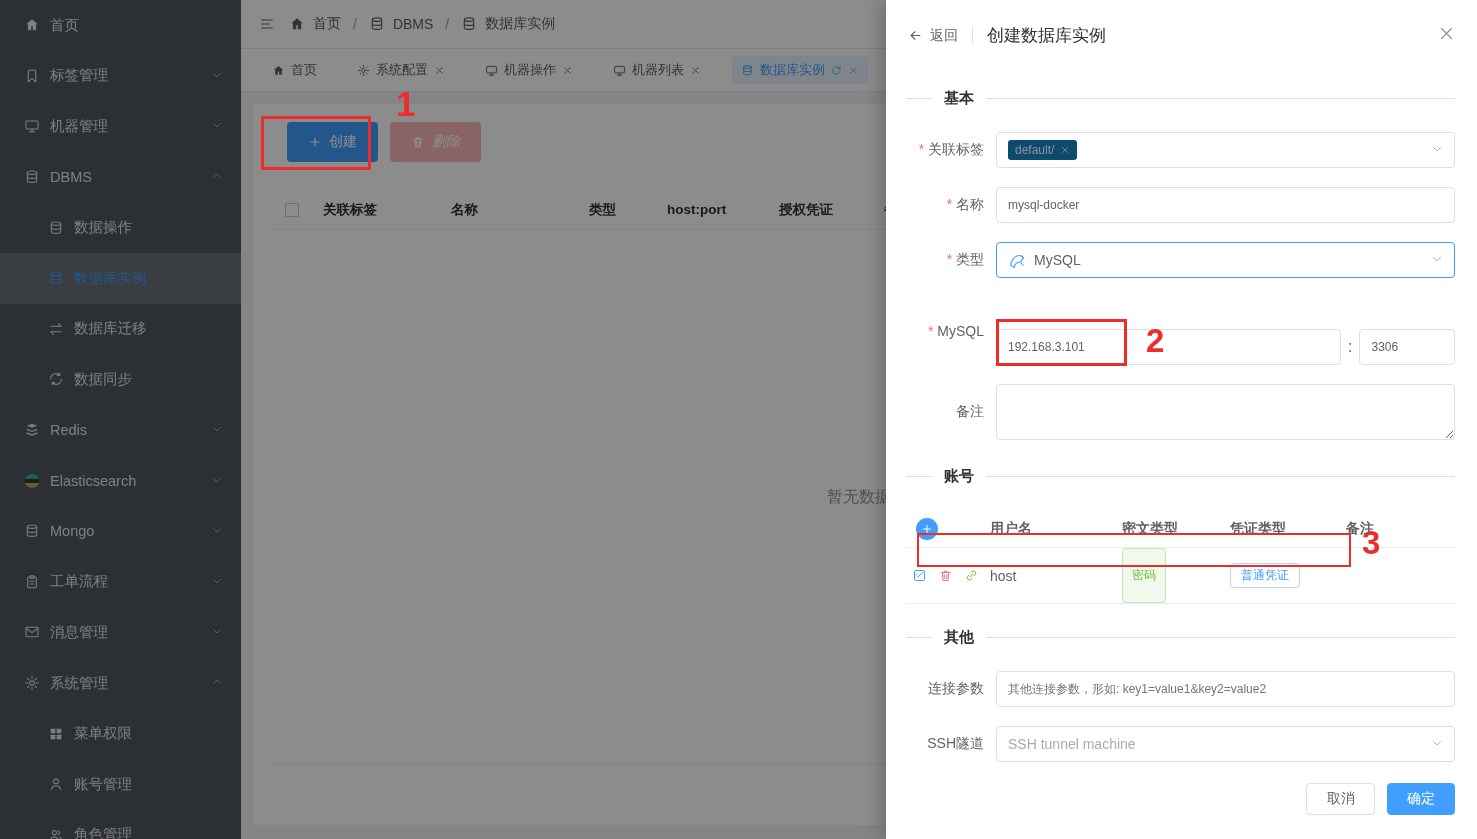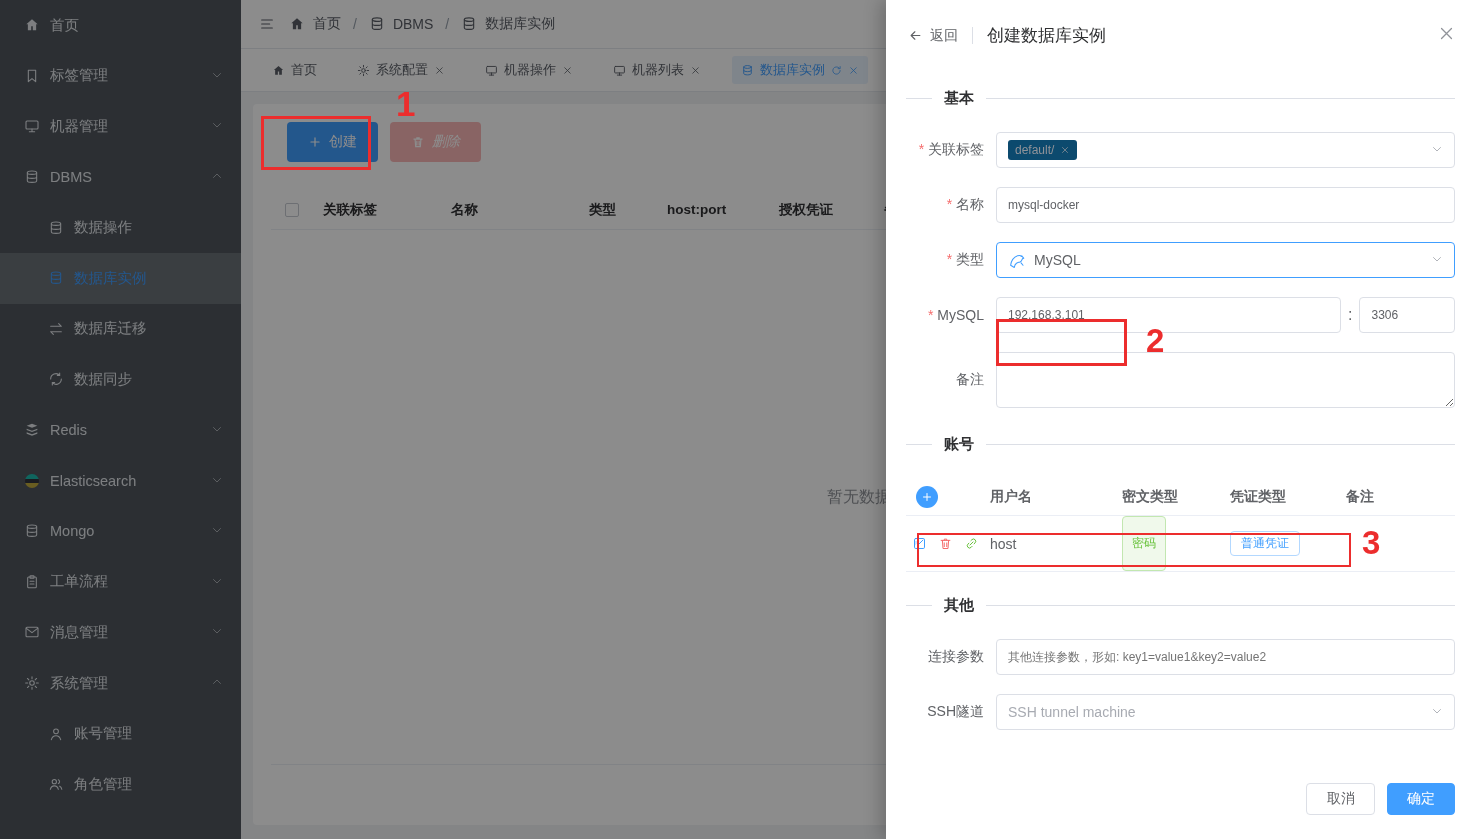--- a/index.html
+++ b/index.html
@@ -77,21 +77,21 @@
   .ctl { flex:1; height:36px; border:1px solid #dcdfe6; border-radius:4px;
     display:flex; align-items:center; padding:0 11px; font-size:14px; color:#606266; background:#fff; position:relative; }
   .ctl.focus { border-color:#409eff; }
   .ctl .chevd { margin-left:auto; color:#a8abb2; }
   .ctl .chevd svg { width:12px; height:12px; stroke:currentColor; fill:none; stroke-width:1.8; stroke-linecap:round; stroke-linejoin:round; }
   .tin { width:100%; height:34px; border:none; outline:none; font-size:12px; color:#606266; font-family:inherit; background:transparent; }
   .tag-info { background:#0c4a6e; color:#909399; border-radius:3px; padding:3px 7px; font-size:12px;
     display:inline-flex; align-items:center; gap:6px; }
   .tag-info svg { width:10px; height:10px; stroke:#909399; stroke-width:1.8; stroke-linecap:round; }
   .mysql-ico svg { width:18px; height:18px; stroke:#409eff; fill:none; stroke-width:1.4; stroke-linecap:round; stroke-linejoin:round; margin-right:8px; }
-  .hostwrap { flex:1; display:flex; align-items:center; }
+  .hostwrap { flex:1; display:flex; align-items:center;margin-top:32px; }
   .hostin { width:345px; flex:0 0 345px; }
   .colon { margin:0 7px; color:#606266; }
   .portin { flex:1; }
   .txtarea { flex:1; height:56px; border:1px solid #dcdfe6; border-radius:4px; resize:vertical;
     font-family:inherit; font-size:14px; color:#606266; padding:6px 11px; outline:none; }
   .ph { color:#a8abb2; }
 
   
   .acc { font-size:14px; color:#606266; margin-bottom:6px; }
   .acc .arow { display:grid; grid-template-columns:84px 132px 108px 116px 1fr;
@@ -279,20 +279,31 @@
       <span class="s-ico">
           <svg viewBox="0 0 24 24">
             <circle cx="12" cy="12" r="3.4"></circle>
             <path d="M12 2.5v3M12 18.5v3M2.5 12h3M18.5 12h3M5.2 5.2l2.1 2.1M16.7 16.7l2.1 2.1M18.8 5.2l-2.1 2.1M7.3 16.7l-2.1 2.1"></path>
           </svg>
         </span>
       <span>系统管理</span>
       <span class="chev"><svg viewBox="0 0 24 24">
             <path d="M5 15l7-7 7 7"></path>
           </svg></span>
+    </div>
+    <div class="side-item sub">
+      <span class="s-ico">
+          <svg viewBox="0 0 24 24" class="filled">
+            <rect x="4" y="4" width="7" height="7" rx="1"></rect>
+            <rect x="13" y="4" width="7" height="7" rx="1"></rect>
+            <rect x="4" y="13" width="7" height="7" rx="1"></rect>
+            <rect x="13" y="13" width="7" height="7" rx="1"></rect>
+          </svg>
+        </span>
+      <span>菜单权限</span>
     </div>
     <div class="side-item sub">
       <span class="s-ico">
           <svg viewBox="0 0 24 24">
             <circle cx="12" cy="8" r="3.6"></circle>
             <path d="M5 20.5c1-4 3.5-6 7-6s6 2 7 6"></path>
           </svg>
         </span>
       <span>账号管理</span>
     </div>

